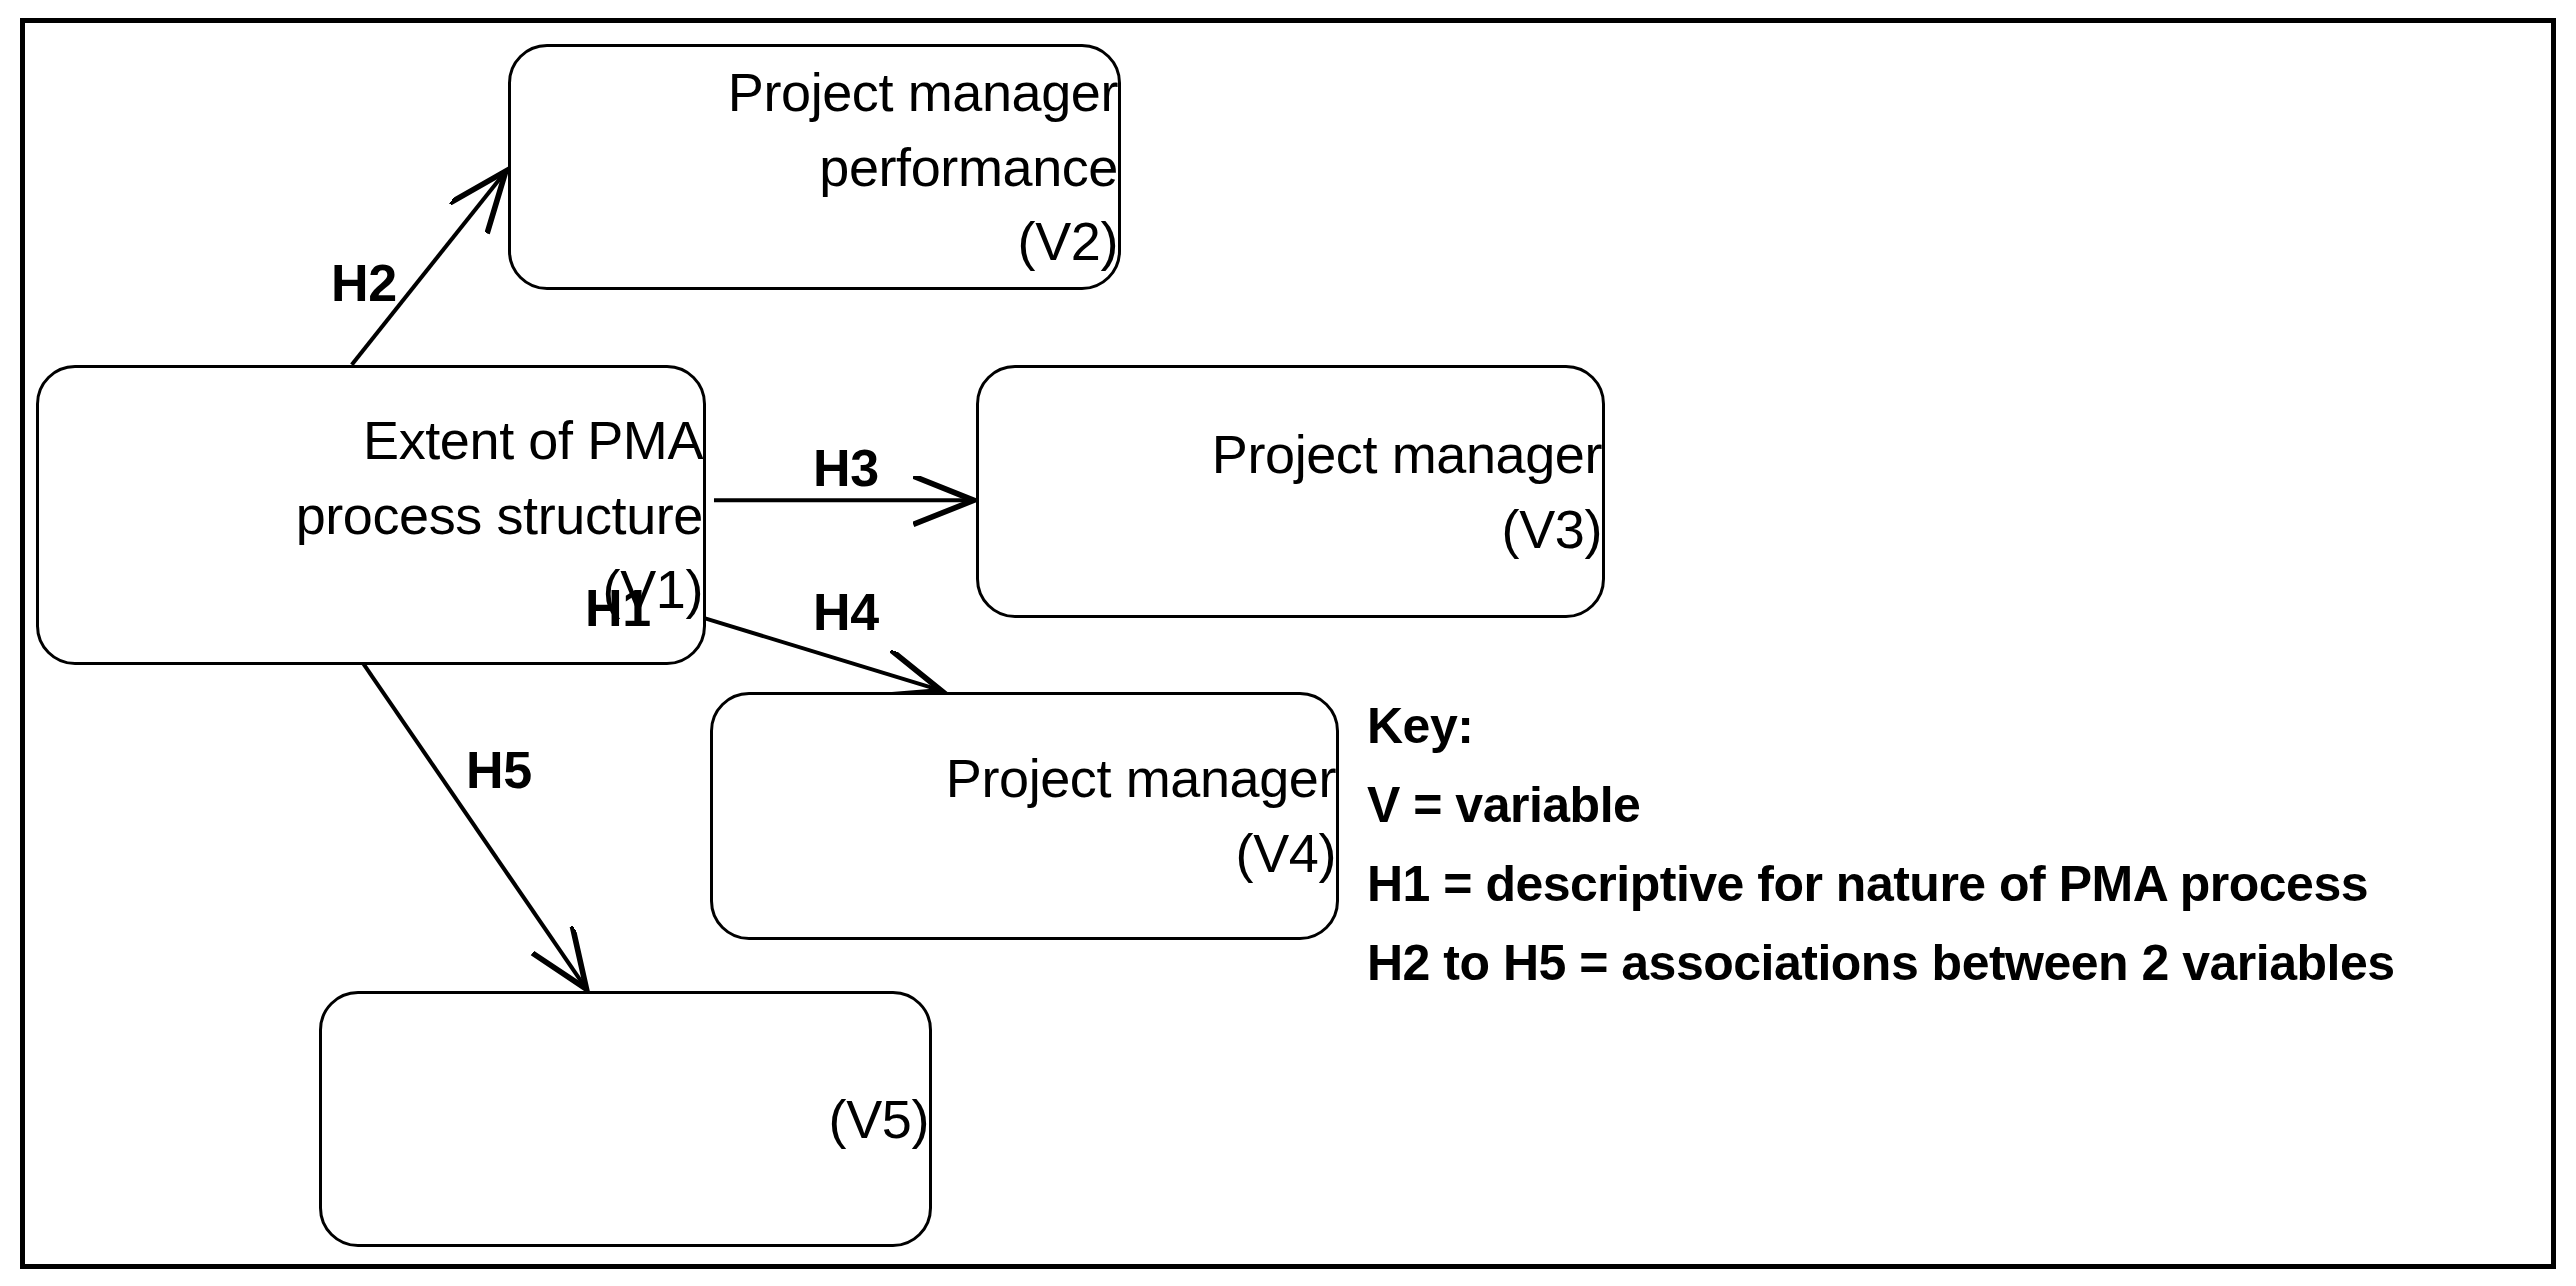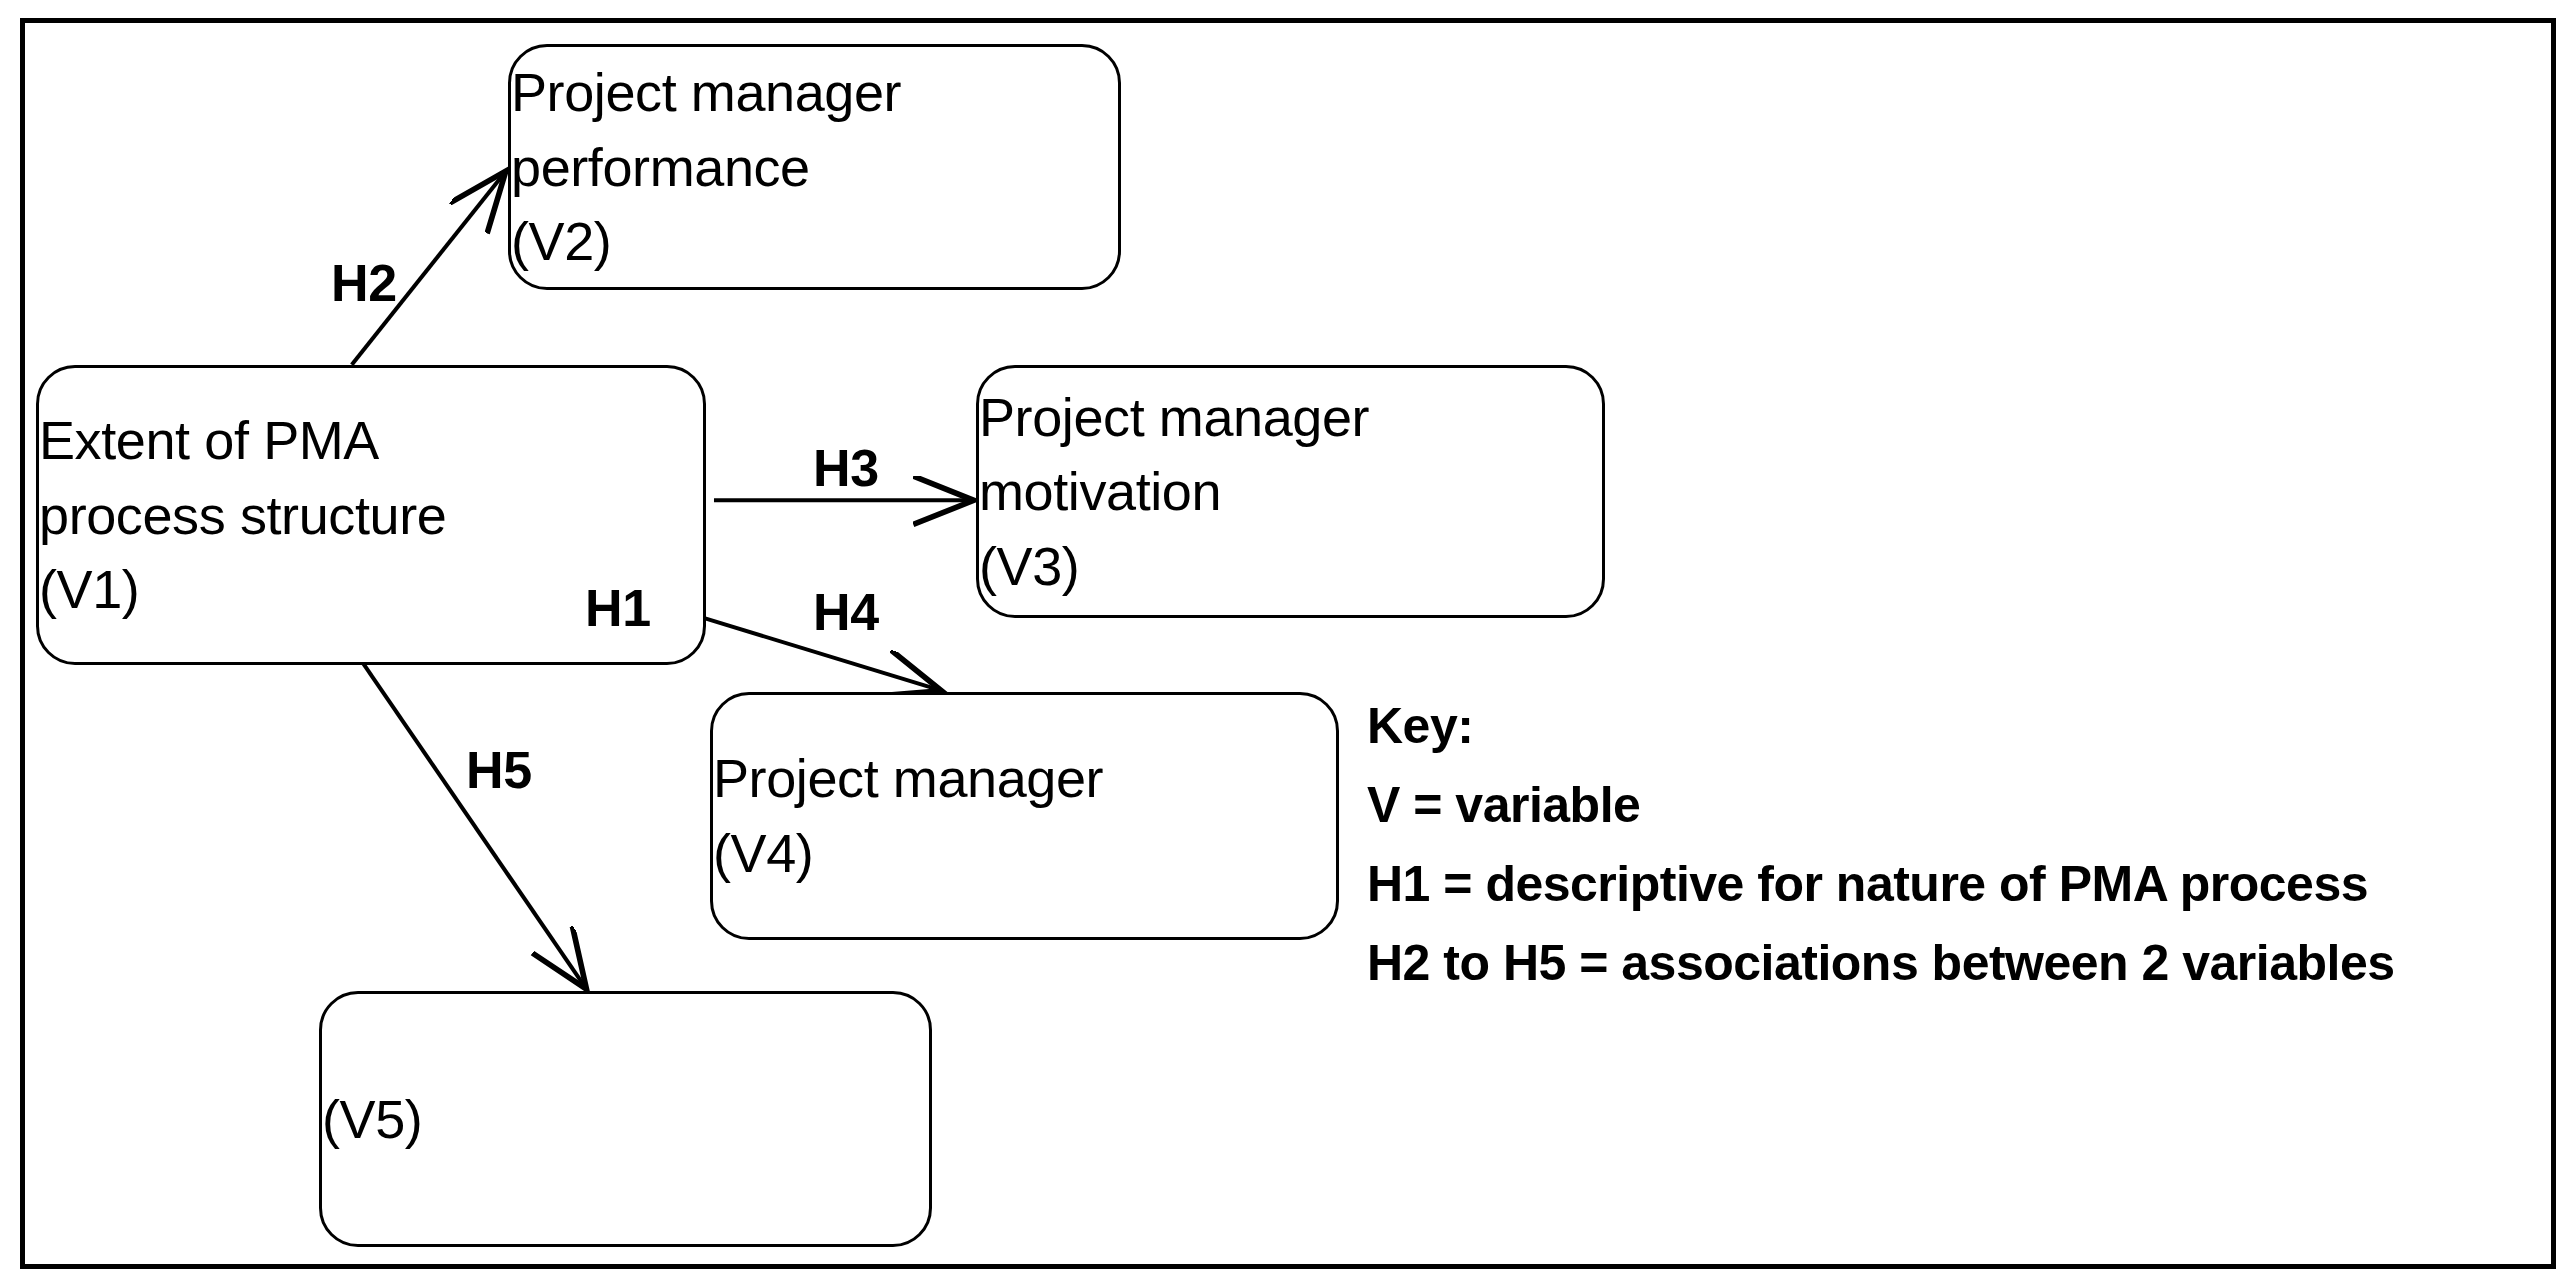--- a/index.html
+++ b/index.html
@@ -39,21 +39,21 @@
   }
   
   .node {
     position: absolute;
     box-sizing: border-box;
     border: 3.2px solid #000000;
     border-radius: 39px;
     background: #ffffff;
     display: flex;
     flex-direction: column;
-    align-items: flex-start;
+    align-items: flex-end;
     justify-content: center;
     text-align: center;
     color: #000000;
     font-family: "Liberation Sans", sans-serif;
     font-size: 54px;
     line-height: 1.38;
     font-weight: 400;
     letter-spacing: -0.4px;
   }
   .node .ln { display: block; white-space: nowrap; }
@@ -126,21 +126,20 @@
   </div>
 
   <div class="node" id="node-v2">
     <span class="ln">Project manager</span>
     <span class="ln">performance</span>
     <span class="ln">(V2)</span>
   </div>
 
   <div class="node" id="node-v3">
     <span class="ln">Project manager</span>
-    <span class="ln">motivation</span>
     <span class="ln">(V3)</span>
   </div>
 
   <div class="node" id="node-v4">
     <span class="ln">Project manager</span>
     <span class="ln">(V4)</span>
   </div>
 
   <div class="node" id="node-v5">
     <span class="ln">(V5)</span>

